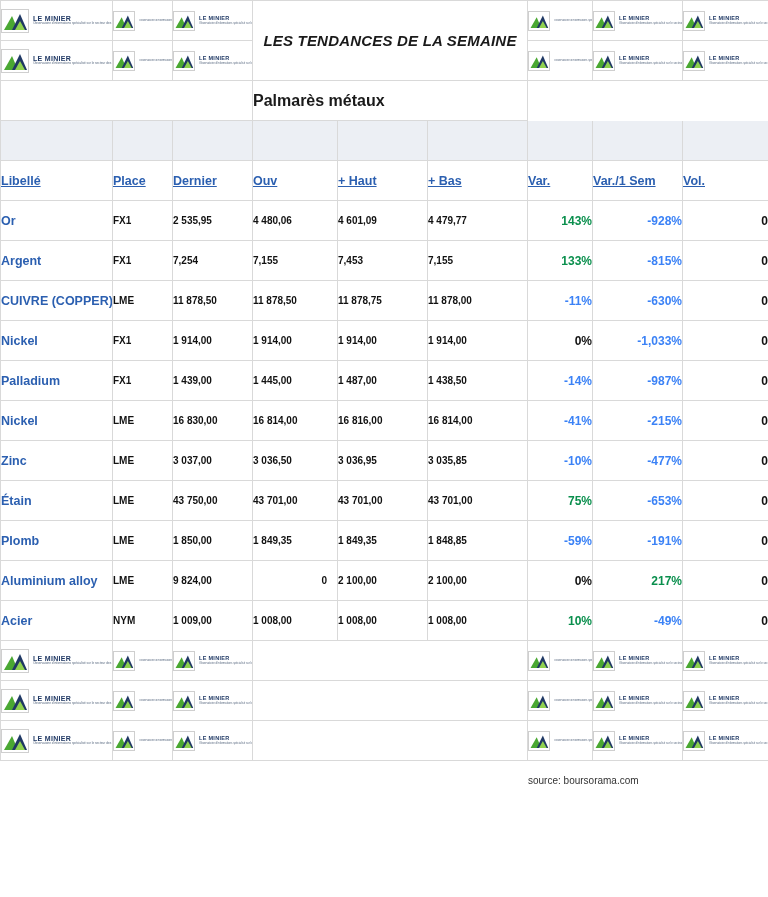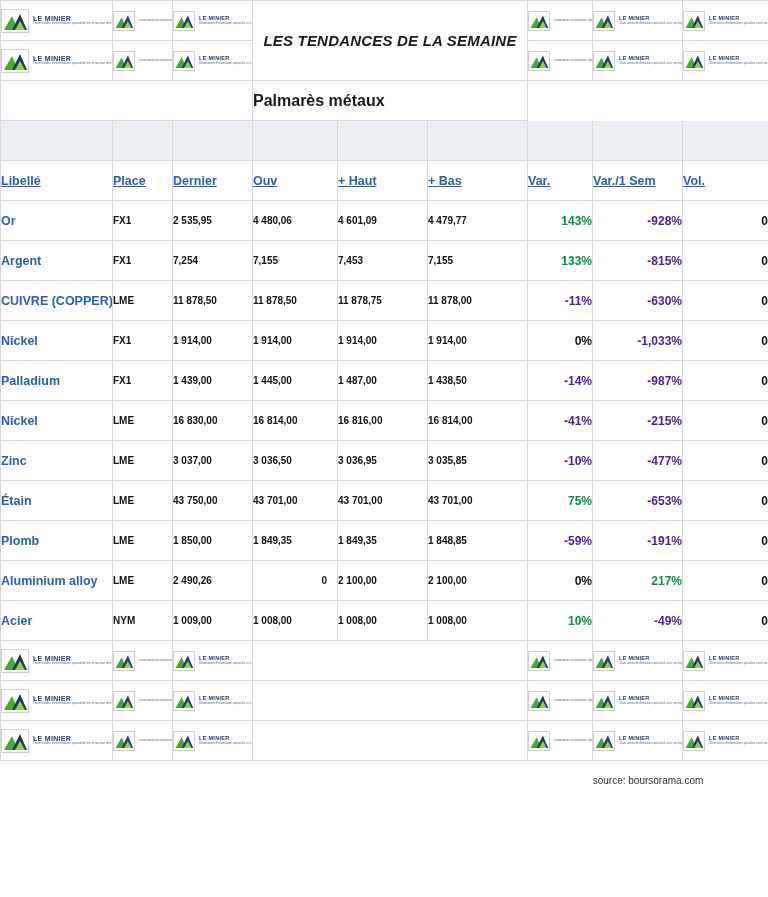--- a/index.html
+++ b/index.html
@@ -133,32 +133,32 @@
     padding-left: 0;
   }
   .pct {
     font-size: 12px;
     font-weight: bold;
     text-align: right;
     padding-right: 10px;
     white-space: nowrap;
   }
   .up { color: #0a8f4d; }
-  .down { color: #4c1d95; margin-top: 36px; }
+  .down { color: #3b82f6; margin-top: 36px; }
   .flat { color: #111111; }
   .vol {
     font-size: 12px;
     font-weight: bold;
     text-align: right;
     padding-right: 10px;
   }
   .source {
     font-size: 10px;
     color: #333;
-    text-align: center;
+    text-align: left;
     padding-right: 8px;
   }
   .nb { border: 1px solid #ffffff !important; }
   td.blank { background: #ffffff; }
 </style>
 </head>
 <body>
 
 <div class="sheet">
   <table class="grid">
@@ -495,21 +495,21 @@
         <td class="val">1 849,35</td>
         <td class="val">1 849,35</td>
         <td class="val">1 848,85</td>
         <td class="pct down">-59%</td>
         <td class="pct down">-191%</td>
         <td class="vol">0</td>
       </tr>
       <tr>
         <td class="label">Aluminium alloy</td>
         <td class="val">LME</td>
-        <td class="val">2 490,26</td>
+        <td class="val">9 824,00</td>
         <td class="val r">0</td>
         <td class="val">2 100,00</td>
         <td class="val">2 100,00</td>
         <td class="pct flat">0%</td>
         <td class="pct up">217%</td>
         <td class="vol">0</td>
       </tr>
       <tr>
         <td class="label">Acier</td>
         <td class="val">NYM</td>

